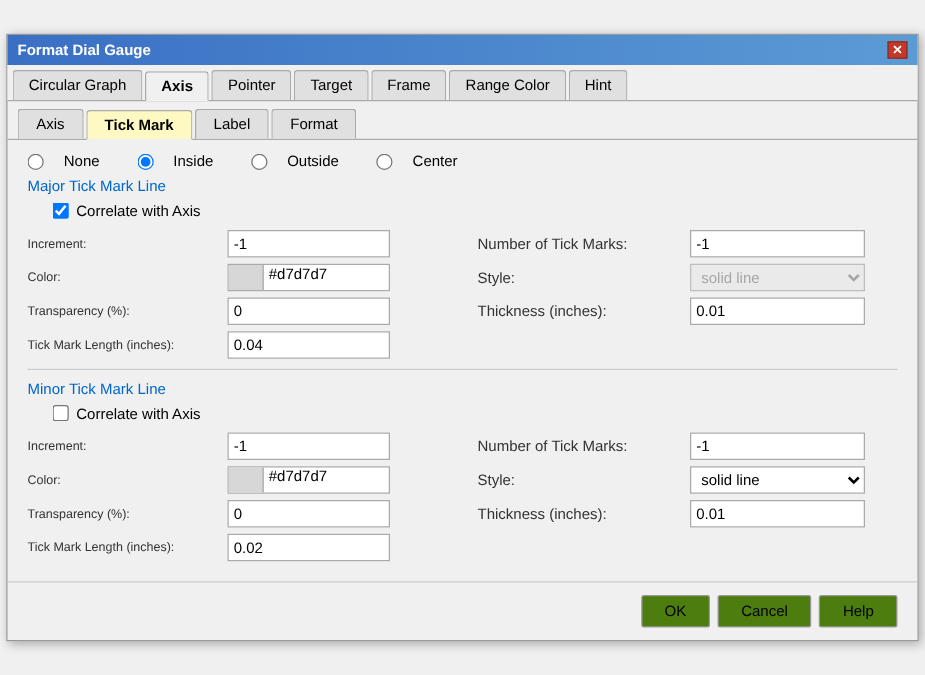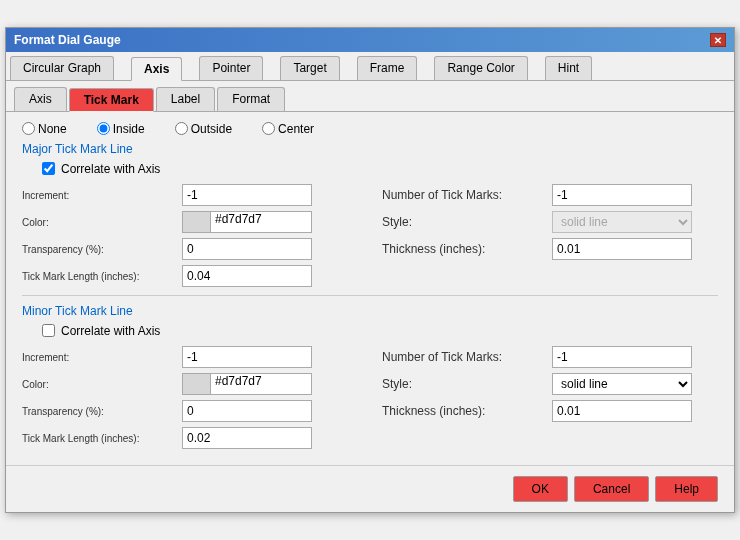--- a/index.html
+++ b/index.html
@@ -41,21 +41,20 @@
       display: flex;
       align-items: center;
       justify-content: center;
       cursor: pointer;
     }
     .top-tabs {
       display: flex;
       background: #f0f0f0;
       border-bottom: 1px solid #aaa;
       padding: 4px 4px 0;
-      gap: 15px;
     }
     .top-tab {
       padding: 4px 12px;
       border: 1px solid #aaa;
       border-bottom: none;
       background: #e0e0e0;
       cursor: pointer;
       margin-right: 2px;
       font-size: 12px;
       border-radius: 3px 3px 0 0;
@@ -76,21 +75,21 @@
       padding: 4px 14px;
       border: 1px solid #aaa;
       border-bottom: none;
       background: #e0e0e0;
       cursor: pointer;
       margin-right: 2px;
       font-size: 12px;
       border-radius: 3px 3px 0 0;
     }
     .inner-tab.active {
-      background: #ef4444;
+      background: #fef9c3;
       font-weight: bold;
       border-bottom: 1px solid #f0f0f0;
       position: relative;
       bottom: -1px;
     }
     .content {
       padding: 10px 16px;
     }
     .type-section {
       margin-bottom: 6px;
@@ -101,22 +100,22 @@
       margin-bottom: 4px;
     }
     .radio-row {
       display: flex;
       align-items: center;
       gap: 30px;
       margin-bottom: 6px;
     }
     .radio-item {
       display: flex;
-      align-items: flex-start;
-      gap: 3px;
+      align-items: flex-end;
+      gap: 16px;
       cursor: pointer;
     }
     .radio-input {
       cursor: pointer;
     }
     .section-link {
       color: #0066cc;
       font-size: 12px;
       cursor: pointer;
       text-decoration: none;
@@ -191,21 +190,21 @@
       display: flex;
       justify-content: flex-end;
       gap: 6px;
       padding: 10px 16px;
       border-top: 1px solid #ccc;
     }
     .btn {
       padding: 4px 18px;
       font-size: 12px;
       border: 1px solid #999;
-      background: #ef4444;
+      background: #4d7c0f;
       cursor: pointer;
       border-radius: 2px;
       height: 26px;
     }
     .spacer { flex: 0 0 30px; }
     .right-label {
       font-size: 12px;
       color: #333;
       white-space: nowrap;
       padding-left: 10px;

